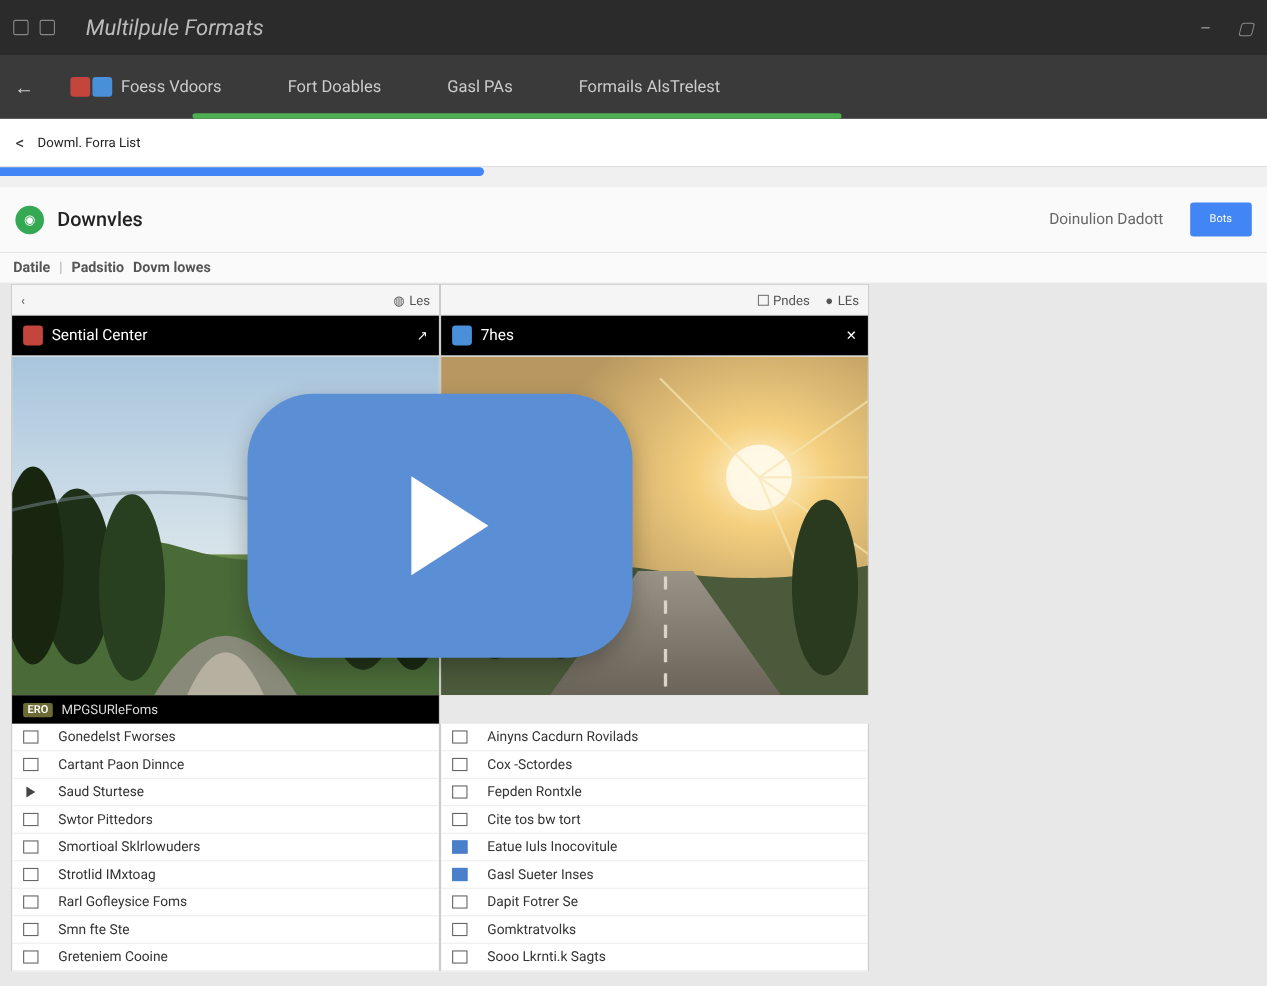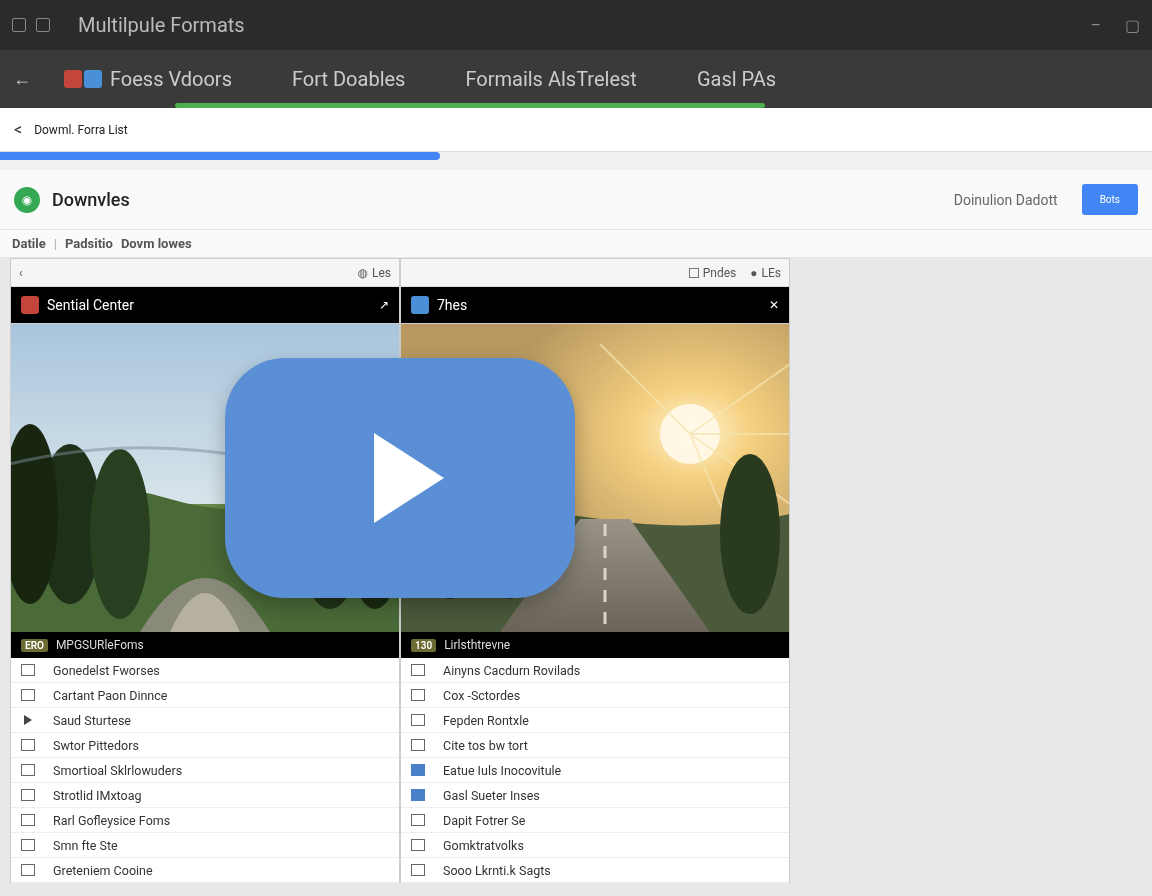--- a/index.html
+++ b/index.html
@@ -1,26 +1,26 @@
 <!DOCTYPE html>
 <html><head>
 <meta charset="utf-8">
 <style>
 * { margin: 0; padding: 0; box-sizing: border-box; font-family: -apple-system, BlinkMacSystemFont, "Segoe UI", Roboto, sans-serif; }
 body { background: #e8e8e8; width: 1152px; height: 896px; overflow: hidden; }
 
-.titlebar { background: #2b2b2b; height: 50px; display: flex; align-items: center; padding: 0 12px; color: #ccc; }
+.titlebar { background: #2b2b2b; height: 50px; display: flex; align-items: center; padding: 0 12px; color: #ccc; font-style: italic; }
 .titlebar .win-icons { display: flex; gap: 10px; margin-right: 28px; }
 .titlebar .win-icon { width: 14px; height: 14px; border: 1px solid #888; border-radius: 2px; }
 .titlebar .title { font-size: 20px; color: #bbb; font-weight: 400; }
 .titlebar .right-controls { margin-left: auto; display: flex; gap: 24px; color: #888; font-size: 16px; }
 
 .tabbar { background: #3a3a3a; height: 58px; display: flex; align-items: center; padding: 0 10px; color: #ccc; position: relative; }
 .tabbar .back { width: 24px; text-align: center; font-size: 18px; cursor: pointer; }
-.tabbar .tab { display: flex; align-items: center; gap: 8px; padding: 0 30px; font-size: 20px; color: #ccc; cursor: pointer; height: 100%; }
+.tabbar .tab { display: flex; align-items: center; gap: 8px; padding: 0 30px; font-size: 15px; color: #ccc; cursor: pointer; height: 100%; }
 .tabbar .tab .ticon { width: 18px; height: 18px; background: #c4453c; border-radius: 3px; display: inline-block; position: relative; }
 .tabbar .tab .ticon.blue { background: #4a90d9; }
 .tabbar .progress-line { position: absolute; bottom: 0; left: 175px; width: 590px; height: 5px; background: #4caf50; border-radius: 3px; }
 
 .subheader { background: #fff; height: 44px; display: flex; align-items: center; padding: 0 14px; gap: 12px; border-bottom: 1px solid #ddd; }
 .subheader .chev { font-size: 16px; color: #333; cursor: pointer; }
 .subheader .label { font-size: 12px; color: #222; font-weight: 400; }
 
 .blue-underline-wrap { position: relative; height: 18px; background: #f0f0f0; }
 .blue-underline-wrap .bar { position: absolute; top: 0; left: 0; width: 440px; height: 8px; background: #4285f4; border-radius: 0 6px 6px 0; }
@@ -87,24 +87,24 @@
   <div class="back">←</div>
   <div class="tab">
     <span class="ticon"></span>
     <span class="ticon blue" style="margin-left:-6px"></span>
     <span>Foess Vdoors</span>
   </div>
   <div class="tab">
     <span>Fort Doables</span>
   </div>
   <div class="tab">
+    <span>Gasl PAs</span>
+  </div>
+  <div class="tab">
     <span>Formails AlsTrelest</span>
-  </div>
-  <div class="tab">
-    <span>Gasl PAs</span>
   </div>
   <div class="progress-line"></div>
 </div>
 
 <div class="subheader">
   <span class="chev">&lt;</span>
   <span class="label">Dowml. Forra List</span>
 </div>
 
 <div class="blue-underline-wrap">
@@ -225,24 +225,20 @@
   <div class="playbtn">
     <div class="tri"></div>
   </div>
 </div>
 
 <div class="caption-row">
   <div class="caption">
     <span class="badge">ERO</span>
     <span>MPGSURleFoms</span>
   </div>
-  <div class="caption">
-    <span class="badge">130</span>
-    <span>Lirlsthtrevne</span>
-  </div>
 </div>
 
 <div class="lists">
   <div class="list" id="list-left">
       <div class="row">
         <span class="ricon"></span>
         <span>Gonedelst Fworses</span>
       </div>
       <div class="row">
         <span class="ricon"></span>

